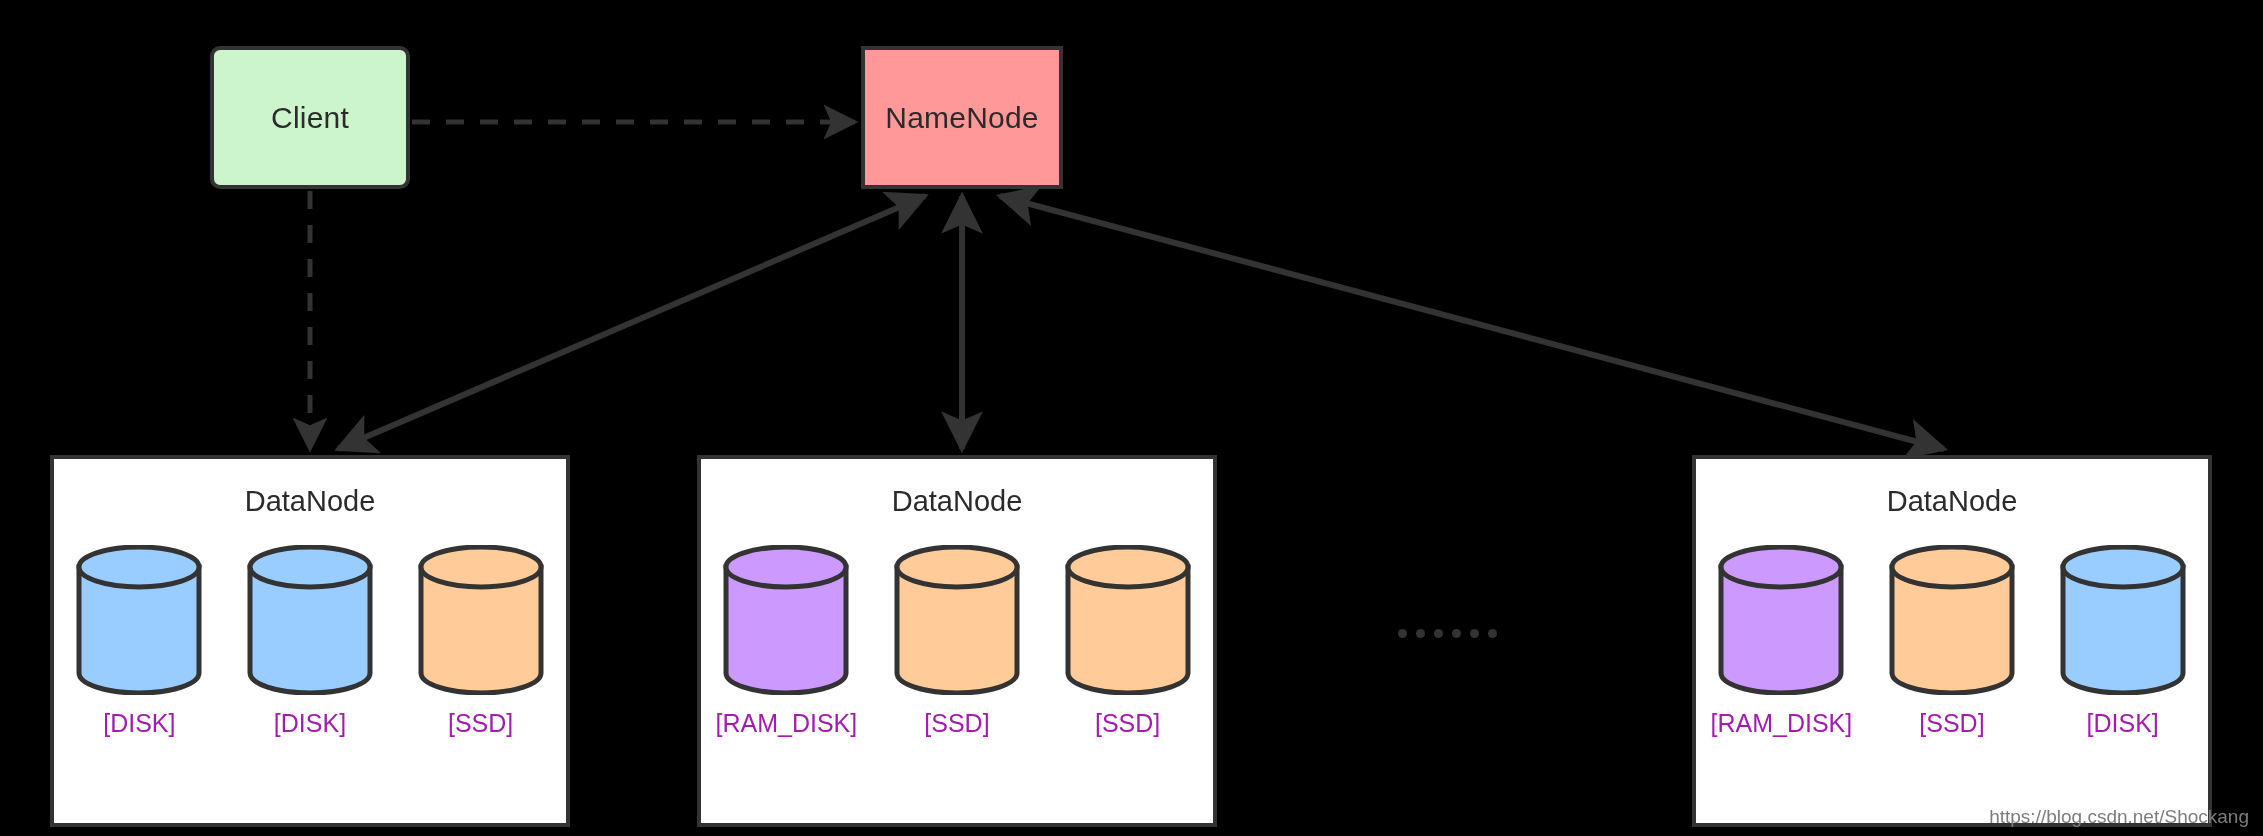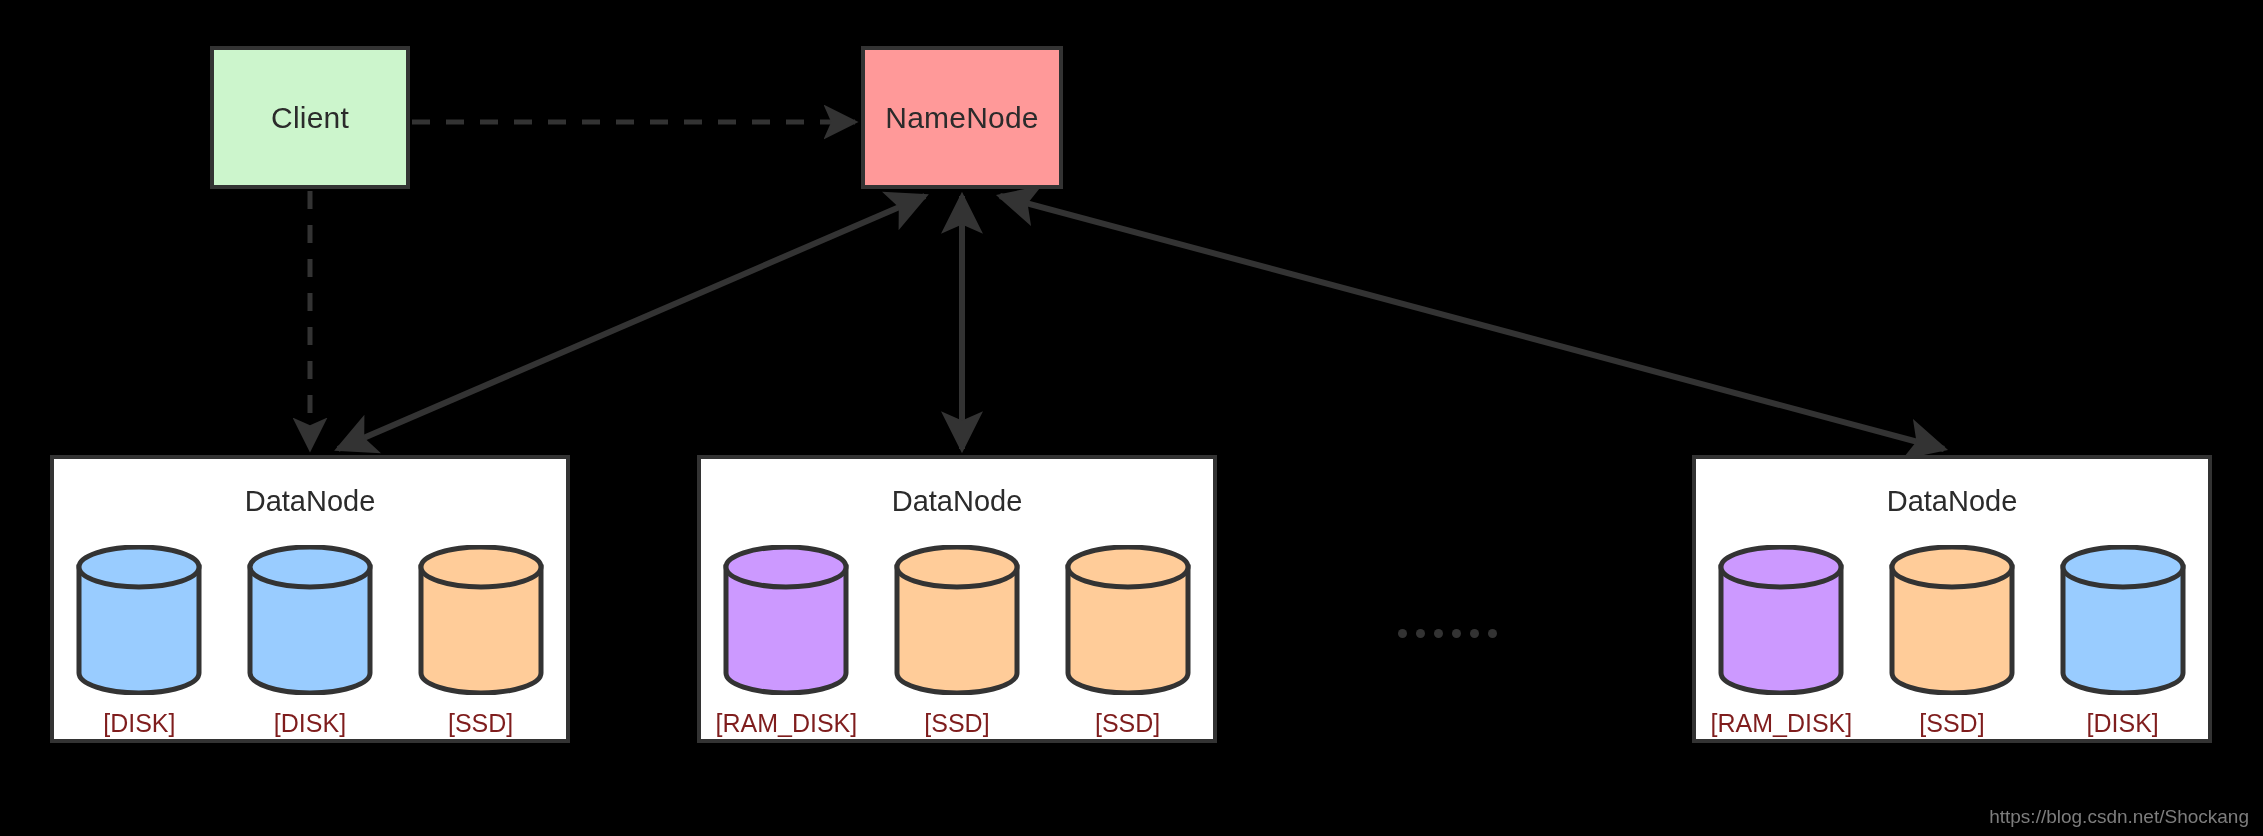--- a/index.html
+++ b/index.html
@@ -34,35 +34,36 @@
   }
   .node-box .node-label {
     font-size: 30px;
     color: #2b2b2b;
     letter-spacing: .2px;
   }
   #client-box {
     left: 210px; top: 46px;
     width: 200px; height: 143px;
     background: #CCF5CC;
+    border-radius: 10px;
   }
   #namenode-box {
     left: 861px; top: 46px;
     width: 202px; height: 143px;
     background: #FF9999;
   }
 
   
   .datanode {
     position: absolute;
     box-sizing: border-box;
     border: 4px solid #333333;
     background: #FFFFFF;
     top: 455px;
-    height: 288px;
+    height: 372px;
   }
   #datanode-1 { left: 50px;   width: 520px; }
   #datanode-2 { left: 697px;  width: 520px; }
   #datanode-3 { left: 1692px; width: 520px; }
 
   .dn-title {
     position: absolute;
     left: 0; right: 0;
     top: 26px;
     text-align: center;
@@ -81,21 +82,21 @@
   .disk {
     width: 128px;
     display: flex;
     flex-direction: column;
     align-items: center;
   }
   .disk svg { display: block; }
   .disk-label {
     margin-top: 14px;
     font-size: 25px;
-    color: #7f1d1d;
+    color: #a21caf;
     white-space: nowrap;
   }
 
   
   #ellipsis {
     position: absolute;
     left: 1398px;
     top: 629px;
     display: flex;
     gap: 9px;

